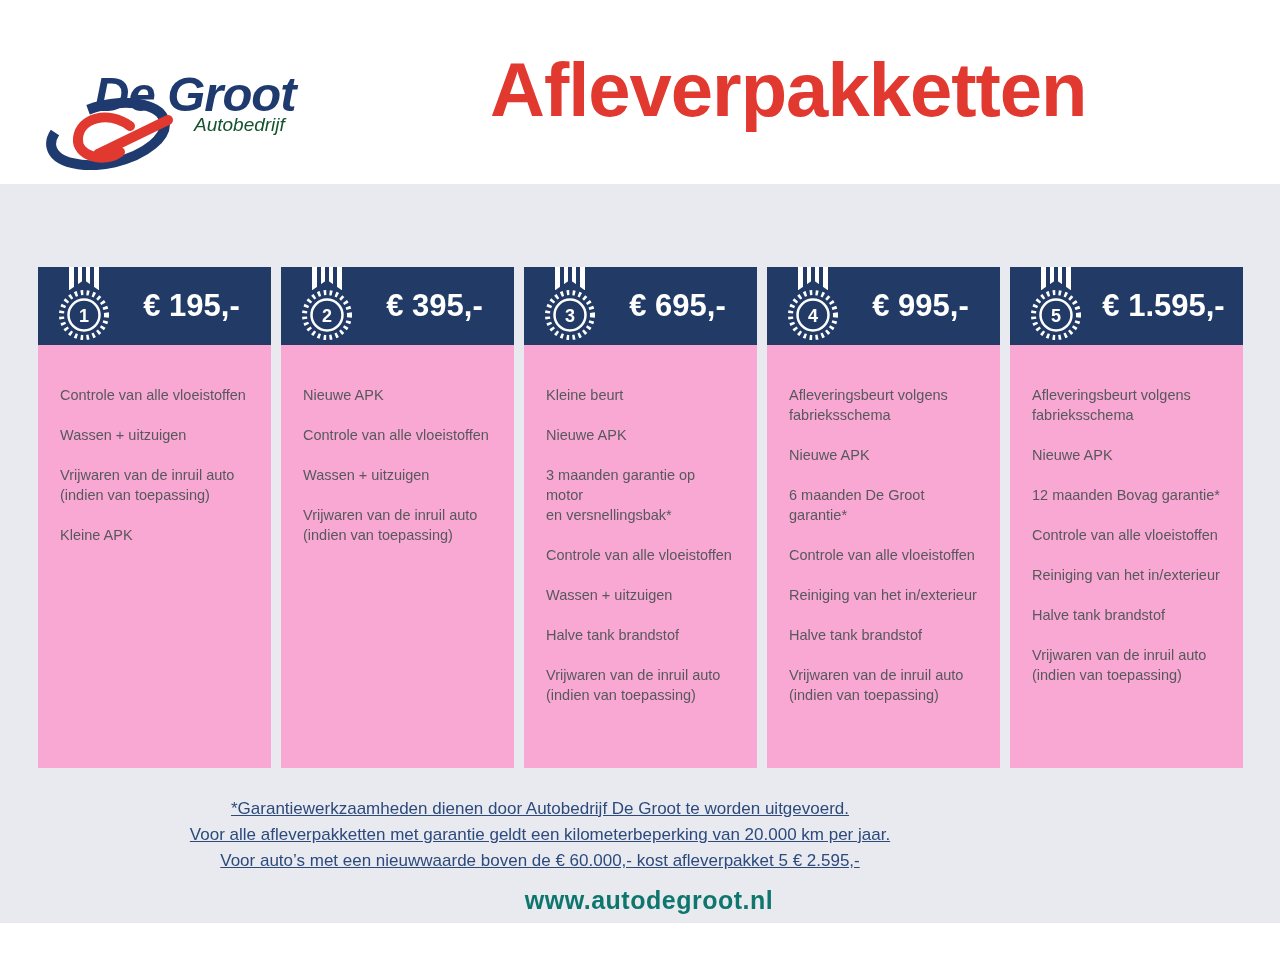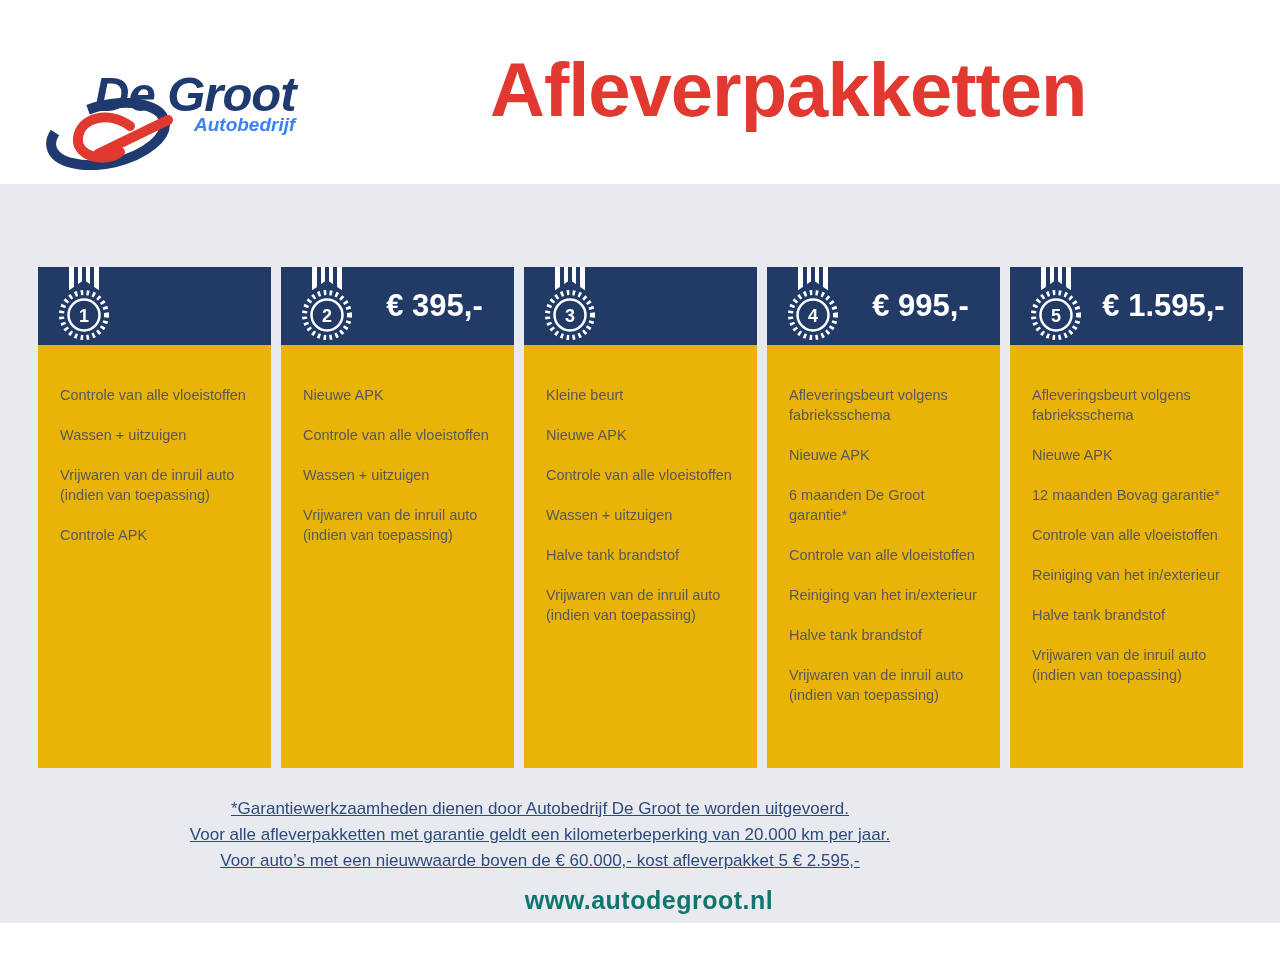--- a/index.html
+++ b/index.html
@@ -12,22 +12,22 @@
     background:#e9eaef;
   }
   
   .logo{position:absolute;left:42px;top:60px;width:280px;height:115px;}
   .logo-swoosh{position:absolute;left:0;top:38px;}
   .logo-name{
     position:absolute;left:52px;top:6px;font-size:49px;font-weight:bold;
     font-style:italic;color:#1f3a6e;letter-spacing:-1px;white-space:nowrap;
   }
   .logo-sub{
-    position:absolute;left:152px;top:54px;font-size:19px;font-weight:bold;
-    font-style:italic;color:#3b82f6;white-space:nowrap;
+    position:absolute;left:152px;top:54px;font-size:19px;font-weight:normal;
+    font-style:italic;color:#14532d;white-space:nowrap;
   }
   
   .page-title{
     position:absolute;left:490px;top:52px;width:570px;text-align:center;
     font-size:76px;font-weight:bold;color:#e13830;letter-spacing:-1px;
     line-height:1.0;
   }
   
   .cards{
     position:absolute;left:38px;top:267px;display:flex;gap:10px;
@@ -36,21 +36,21 @@
   .card-header{
     height:78px;background:#213a66;display:flex;align-items:flex-start;
     flex:0 0 78px;
   }
   .medal{margin-left:18px;flex:0 0 auto;}
   .price{
     flex:1;text-align:center;color:#ffffff;font-size:31px;font-weight:bold;
     line-height:78px;white-space:nowrap;
   }
   .card-body{
-    flex:1;background:#eab308;padding:40px 22px 0 22px;box-sizing:border-box;
+    flex:1;background:#f9a8d4;padding:40px 22px 0 22px;box-sizing:border-box;
   }
   .pkg-item{
     font-size:14.5px;line-height:20px;color:#57585c;margin:0 0 20px 0;
     white-space:pre-line;
   }
   
   .footnotes{
     position:absolute;left:0;top:796px;width:1080px;text-align:center;
     color:#2c4a7c;font-size:17px;line-height:26px;text-decoration:underline;
   }
@@ -85,27 +85,28 @@
         <rect x="13" y="0" width="30" height="23" fill="#213a66"></rect>
         <rect x="13" y="0" width="5" height="23" fill="#fff"></rect>
         <rect x="22" y="0" width="4" height="23" fill="#fff"></rect>
         <rect x="30" y="0" width="4" height="23" fill="#fff"></rect>
         <rect x="38" y="0" width="5" height="23" fill="#fff"></rect>
         <path d="M12 24 L28 13 L44 24 Z" fill="#213a66"></path>
         <circle cx="28" cy="48" r="22.5" fill="none" stroke="#fff" stroke-width="5" stroke-dasharray="2.6 3.4"></circle>
         <circle cx="28" cy="48" r="15.5" fill="none" stroke="#fff" stroke-width="2.5"></circle>
         <text x="28" y="54.5" text-anchor="middle" font-size="18" font-weight="bold" fill="#fff">1</text>
       </svg>
+      <div class="price">€ 195,-</div>
     </div>
     <div class="card-body">
         <div class="pkg-item">Controle van alle vloeistoffen</div>
         <div class="pkg-item">Wassen + uitzuigen</div>
         <div class="pkg-item">Vrijwaren van de inruil auto
 (indien van toepassing)</div>
-        <div class="pkg-item">Controle APK</div>
+        <div class="pkg-item">Kleine APK</div>
       </div>
   </div>
 
   <div class="card">
     <div class="card-header">
       <svg class="medal" width="56" height="78" viewBox="0 0 56 78">
         <rect x="13" y="0" width="30" height="23" fill="#213a66"></rect>
         <rect x="13" y="0" width="5" height="23" fill="#fff"></rect>
         <rect x="22" y="0" width="4" height="23" fill="#fff"></rect>
         <rect x="30" y="0" width="4" height="23" fill="#fff"></rect>
@@ -132,24 +133,27 @@
         <rect x="13" y="0" width="30" height="23" fill="#213a66"></rect>
         <rect x="13" y="0" width="5" height="23" fill="#fff"></rect>
         <rect x="22" y="0" width="4" height="23" fill="#fff"></rect>
         <rect x="30" y="0" width="4" height="23" fill="#fff"></rect>
         <rect x="38" y="0" width="5" height="23" fill="#fff"></rect>
         <path d="M12 24 L28 13 L44 24 Z" fill="#213a66"></path>
         <circle cx="28" cy="48" r="22.5" fill="none" stroke="#fff" stroke-width="5" stroke-dasharray="2.6 3.4"></circle>
         <circle cx="28" cy="48" r="15.5" fill="none" stroke="#fff" stroke-width="2.5"></circle>
         <text x="28" y="54.5" text-anchor="middle" font-size="18" font-weight="bold" fill="#fff">3</text>
       </svg>
+      <div class="price">€ 695,-</div>
     </div>
     <div class="card-body">
         <div class="pkg-item">Kleine beurt</div>
         <div class="pkg-item">Nieuwe APK</div>
+        <div class="pkg-item">3 maanden garantie op motor
+en versnellingsbak*</div>
         <div class="pkg-item">Controle van alle vloeistoffen</div>
         <div class="pkg-item">Wassen + uitzuigen</div>
         <div class="pkg-item">Halve tank brandstof</div>
         <div class="pkg-item">Vrijwaren van de inruil auto
 (indien van toepassing)</div>
       </div>
   </div>
 
   <div class="card">
     <div class="card-header">

